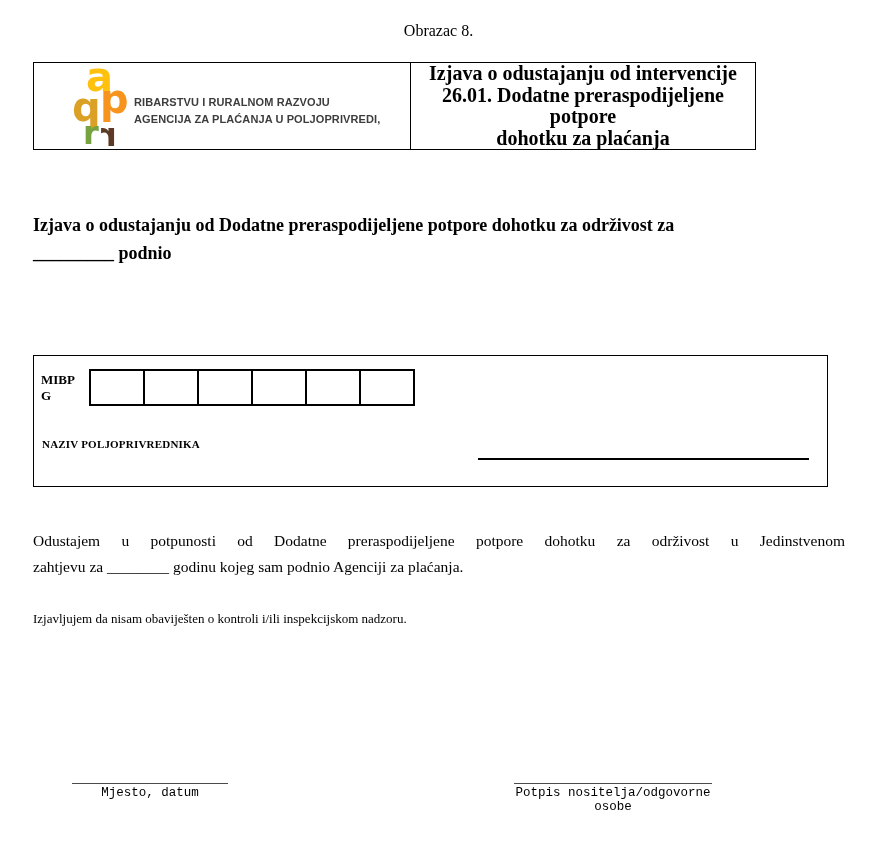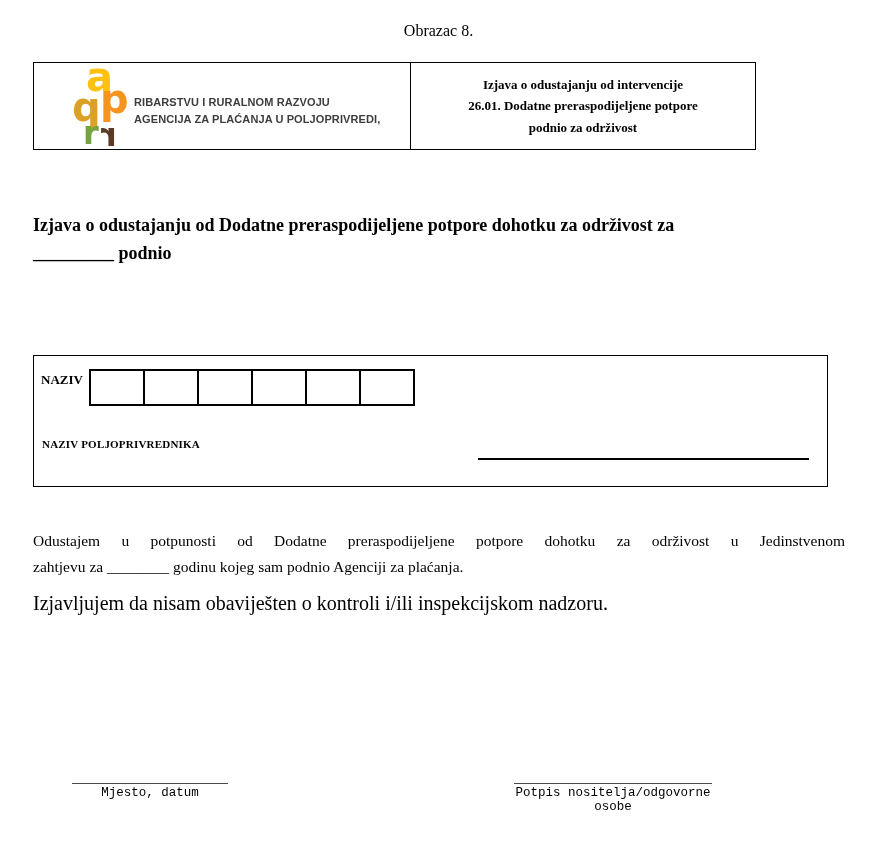--- a/index.html
+++ b/index.html
@@ -43,21 +43,21 @@
     position:absolute; left:100px; top:31px;
     font-family:"Liberation Sans", sans-serif;
     font-size:11px; font-weight:bold; letter-spacing:0.1px;
     line-height:16.5px; color:#3d3d3d; white-space:nowrap;
   }
   .header-right {
     width:346px; height:100%;
     border-left:1.5px solid #000;
     display:flex; flex-direction:column; justify-content:center;
     text-align:center;
-    font-size:13px; font-weight:bold; line-height:21.5px;
+    font-size:20px; font-weight:bold; line-height:21.5px;
     padding:2px 6px;
   }
 
   
   .main-heading {
     position:absolute; left:33px; top:211px; width:800px;
     text-align:left; font-size:18px; font-weight:bold; line-height:28px;
   }
 
   
@@ -88,22 +88,22 @@
   .naziv-line {
     position:absolute; left:444px; top:78px;
     width:331px; height:26px;
     border-bottom:2px solid #000;
   }
 
   
   .para1 { position:absolute; left:33px; top:528px; width:812px;
            font-size:15.5px; line-height:26px; }
   .para1 .j { text-align:justify; text-align-last:justify; }
-  .para2 { position:absolute; left:33px; top:592px; width:812px;
-           font-size:20px; }
+  .para2 { position:absolute; left:33px; top:611px; width:812px;
+           font-size:13px; }
 
   
   .sig { position:absolute; top:783px; text-align:center;
          font-size:12.5px;font-family:Liberation Mono, monospace; }
   .sig .line { border-top:1.5px solid #4a4a4a; height:3px; }
   .sig-left  { left:72px;  width:156px; }
   .sig-left .line { margin:0 0 0 0; }
   .sig-right { left:514px; width:198px; }
 </style>
 </head>
@@ -123,32 +123,32 @@
           <span class="pos-rb" style="color: rgb(92, 58, 38);">r</span>
         </div>
       <div class="agency-name">
         <div>RIBARSTVU I RURALNOM RAZVOJU</div>
         <div>AGENCIJA ZA PLAĆANJA U POLJOPRIVREDI,</div>
       </div>
     </div>
     <div class="header-right">
       <div>Izjava o odustajanju od intervencije</div>
       <div>26.01. Dodatne preraspodijeljene potpore</div>
-      <div>podnio za održivost</div>
+      <div>dohotku za plaćanja</div>
     </div>
   </div>
 
   <div class="main-heading">
     <div>Izjava o odustajanju od Dodatne preraspodijeljene potpore dohotku za održivost  za</div>
     <div>_________ podnio</div>
   </div>
 
   <div class="farmer-box">
     <div class="mibpg-row">
-      <div class="mibpg-label">NAZIV</div>
+      <div class="mibpg-label">MIBPG</div>
       <div class="mibpg-cells">
           <div class="cell"></div>
           <div class="cell"></div>
           <div class="cell"></div>
           <div class="cell"></div>
           <div class="cell"></div>
           <div class="cell"></div>
         </div>
     </div>
     <div class="naziv-label">NAZIV POLJOPRIVREDNIKA</div>

